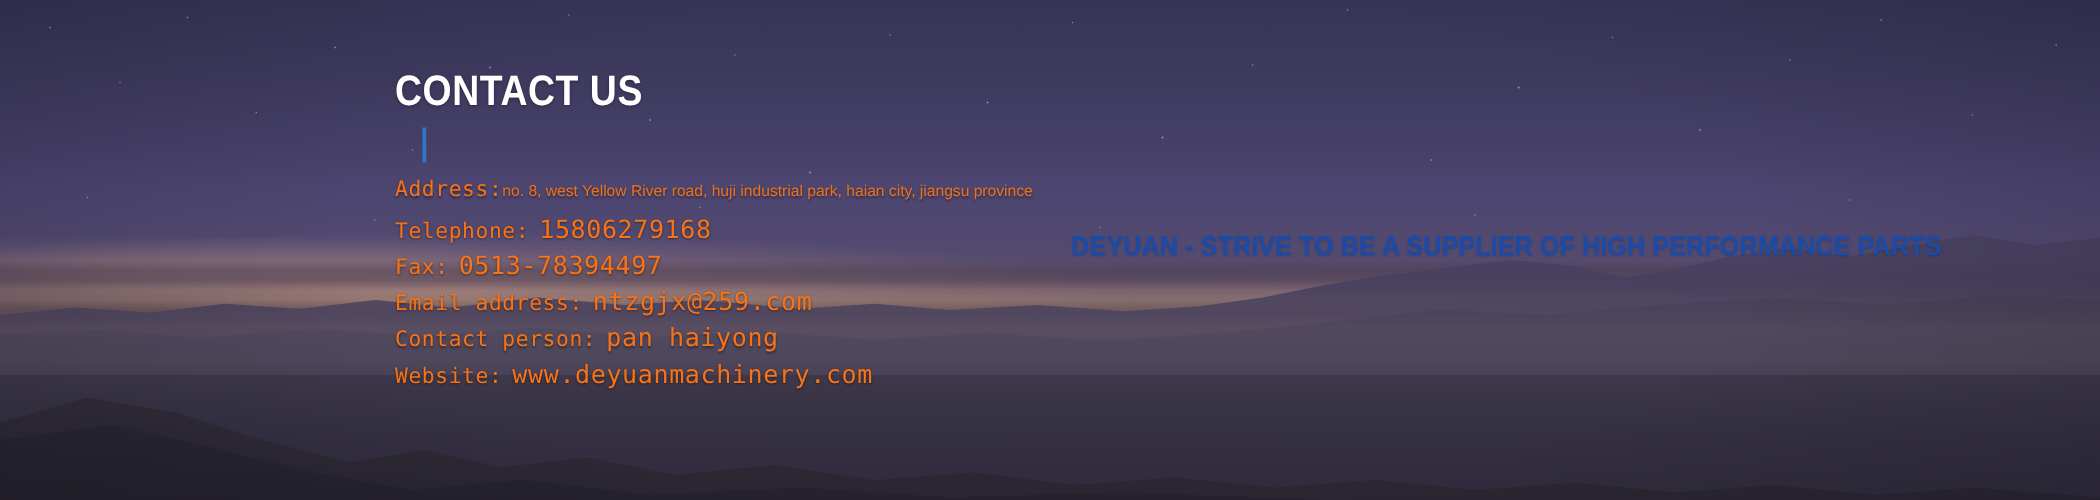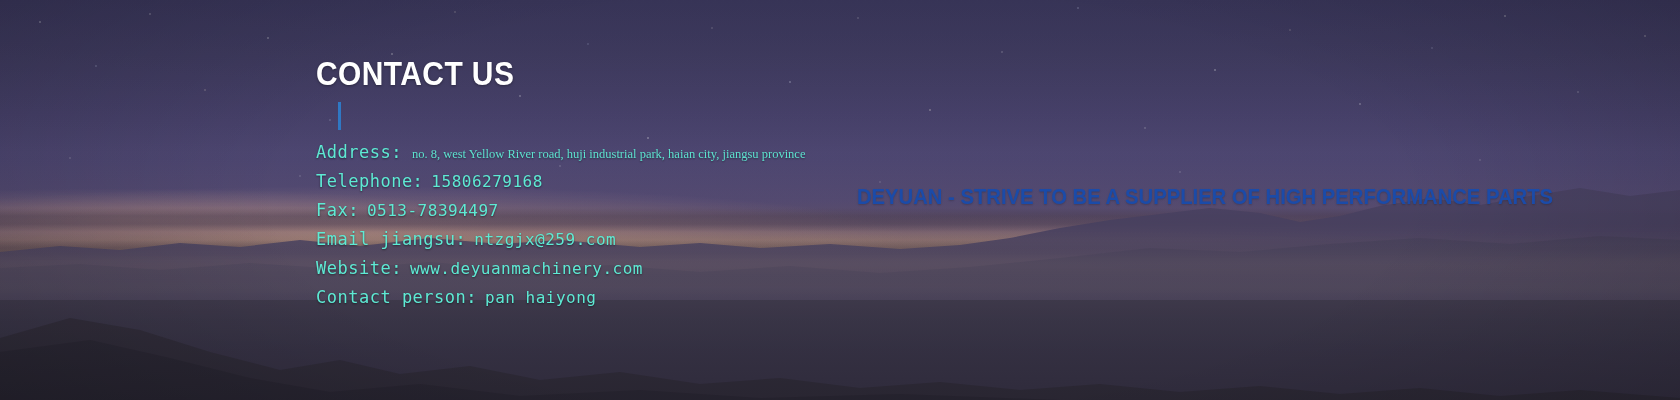--- a/index.html
+++ b/index.html
@@ -154,35 +154,34 @@
     left: 316px;
     top: 142px;
     list-style: none;
     margin: 0;
     padding: 0;
   }
   .contact-row {
     display: flex;
     align-items: baseline;
     height: 29px;
-    color: #5eead4;
+    color: #f97316;
     font-family: "DejaVu Sans Mono", monospace;
     font-size: 17px;
     letter-spacing: .5px;
     white-space: nowrap;
     text-shadow: 0 1px 2px rgba(0,0,0,.45);
   }
   .contact-row .row-label { font-size: 17px; }
-  .contact-row .row-value { font-size: 16px; }
+  .contact-row .row-value { font-size: 20px; }
   
   .contact-row.row-address .row-value {
-    font-family: Liberation Serif, serif;
+    font-family: Liberation Sans, sans-serif;
     font-size: 12.5px;
     letter-spacing: 0;
-    margin-left: 10px;
     opacity: .95;
   }
   .contact-row .row-gap { display: inline-block; width: 8px; }
 
   .tagline {
     position: absolute;
     left: 857px;
     top: 184px;
     color: #1b4ba8;
     font-family: "Liberation Sans Narrow", "Liberation Sans", sans-serif;
@@ -250,32 +249,32 @@
         <span class="row-label">Telephone:</span>
         <span class="row-gap"></span>
         <span class="row-value">15806279168</span>
       </li>
       <li class="contact-row">
         <span class="row-label">Fax:</span>
         <span class="row-gap"></span>
         <span class="row-value">0513-78394497</span>
       </li>
       <li class="contact-row">
-        <span class="row-label">Email jiangsu:</span>
+        <span class="row-label">Email address:</span>
         <span class="row-gap"></span>
         <span class="row-value">ntzgjx@259.com</span>
       </li>
       <li class="contact-row">
+        <span class="row-label">Contact person:</span>
+        <span class="row-gap"></span>
+        <span class="row-value">pan haiyong</span>
+      </li>
+      <li class="contact-row">
         <span class="row-label">Website:</span>
         <span class="row-gap"></span>
         <span class="row-value">www.deyuanmachinery.com</span>
-      </li>
-      <li class="contact-row">
-        <span class="row-label">Contact person:</span>
-        <span class="row-gap"></span>
-        <span class="row-value">pan haiyong</span>
       </li>
     </ul>
 
     <div class="tagline">DEYUAN - STRIVE TO BE A SUPPLIER OF HIGH PERFORMANCE PARTS</div>
 
   </div>
 </div>
 
 </body></html>

